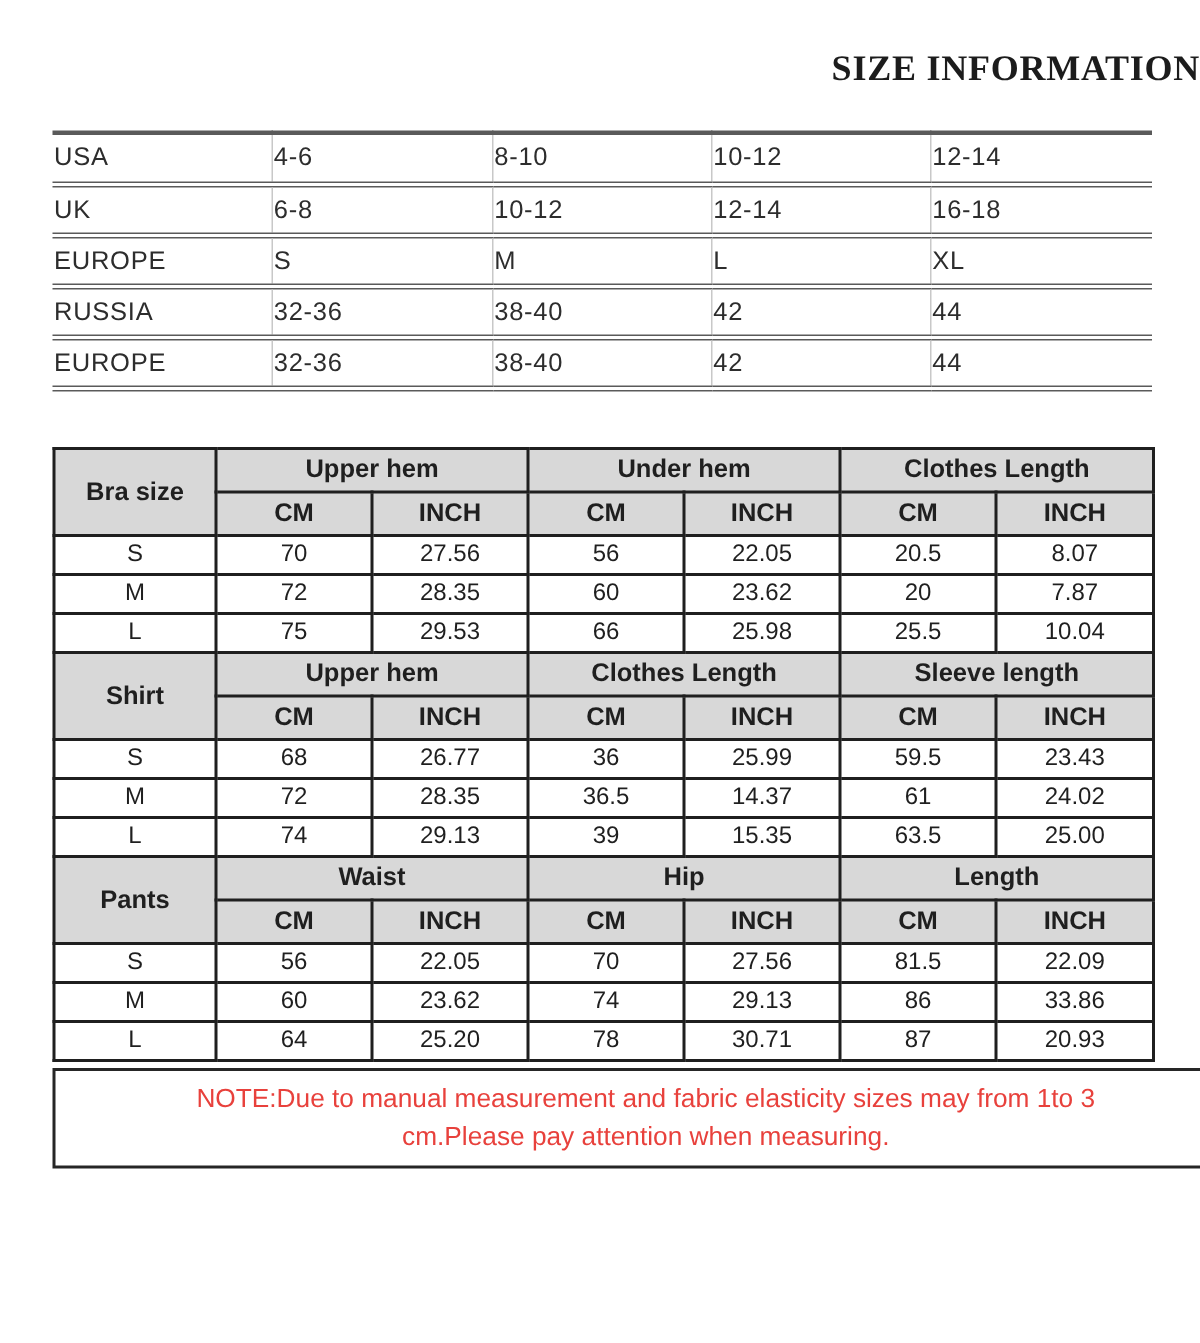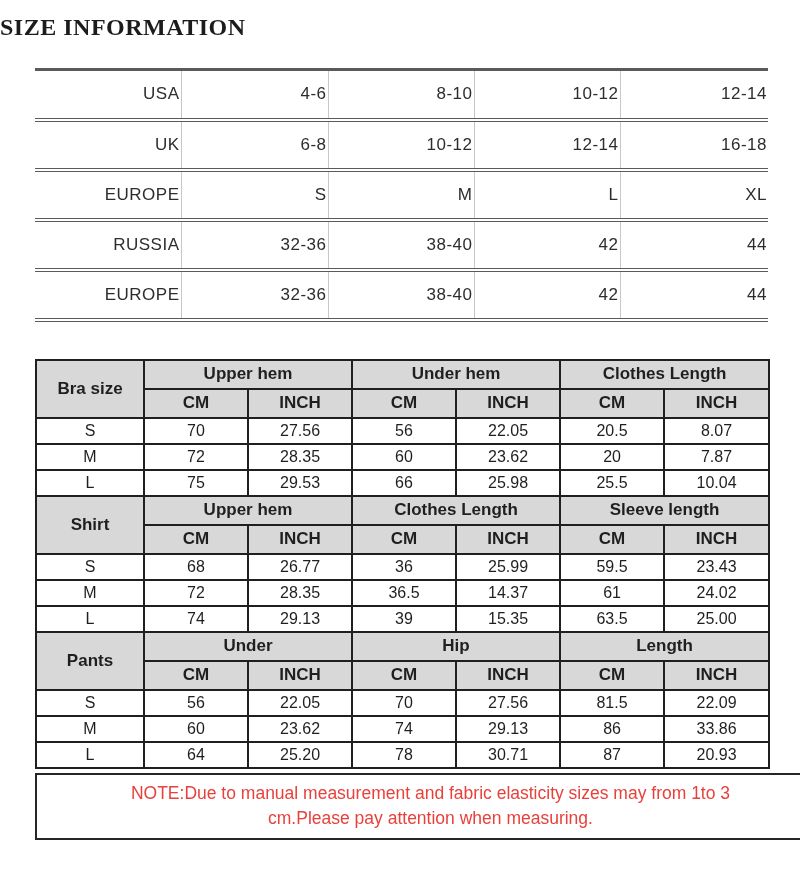--- a/index.html
+++ b/index.html
@@ -7,45 +7,45 @@
   .page {
     position: relative;
     width: 800px;
     height: 895px;
     background: #ffffff;
     font-family: "Liberation Sans", "DejaVu Sans", sans-serif;
     overflow: hidden;
   }
   .title {
     margin: 0;
-    padding-top: 14px;
-    text-align: left;
+    padding-top: 33px;
+    text-align: right;
     font-family: "Liberation Serif", "DejaVu Serif", serif;
     font-size: 24px;
     font-weight: bold;
     color: #1c1c1c;
     letter-spacing: 0.5px;
   }
 
   
   .region-table {
     margin: 27px 0 0 35px;
     width: 733px;
     border-collapse: collapse;
     table-layout: fixed;
     border-top: 3px solid var(--region-rule, #5a5a5a);
   }
   .region-table td {
-    height: 50px;
+    height: 34px;
     border-bottom: 4px double var(--region-rule, #5a5a5a);
     border-right: 1px solid var(--region-divider, #c8c8c8);
     font-size: 17px;
     letter-spacing: 0.5px;
     color: var(--text, #2d2d2d);
-    text-align: right;
+    text-align: left;
     vertical-align: middle;
     background: #ffffff;
   }
   .region-table td:last-child { border-right: none; }
 
   
   .m-table {
     margin: 37px 0 0 35px;
     width: 733px;
     border-collapse: collapse;
@@ -233,21 +233,21 @@
         <td>74</td>
         <td>29.13</td>
         <td>39</td>
         <td>15.35</td>
         <td>63.5</td>
         <td>25.00</td>
       </tr>
 
       <tr class="hdr">
         <td class="cat" rowspan="2">Pants</td>
-        <td colspan="2">Under</td>
+        <td colspan="2">Waist</td>
         <td colspan="2">Hip</td>
         <td colspan="2">Length</td>
       </tr>
       <tr class="hdr">
         <td>CM</td>
         <td>INCH</td>
         <td>CM</td>
         <td>INCH</td>
         <td>CM</td>
         <td>INCH</td>

